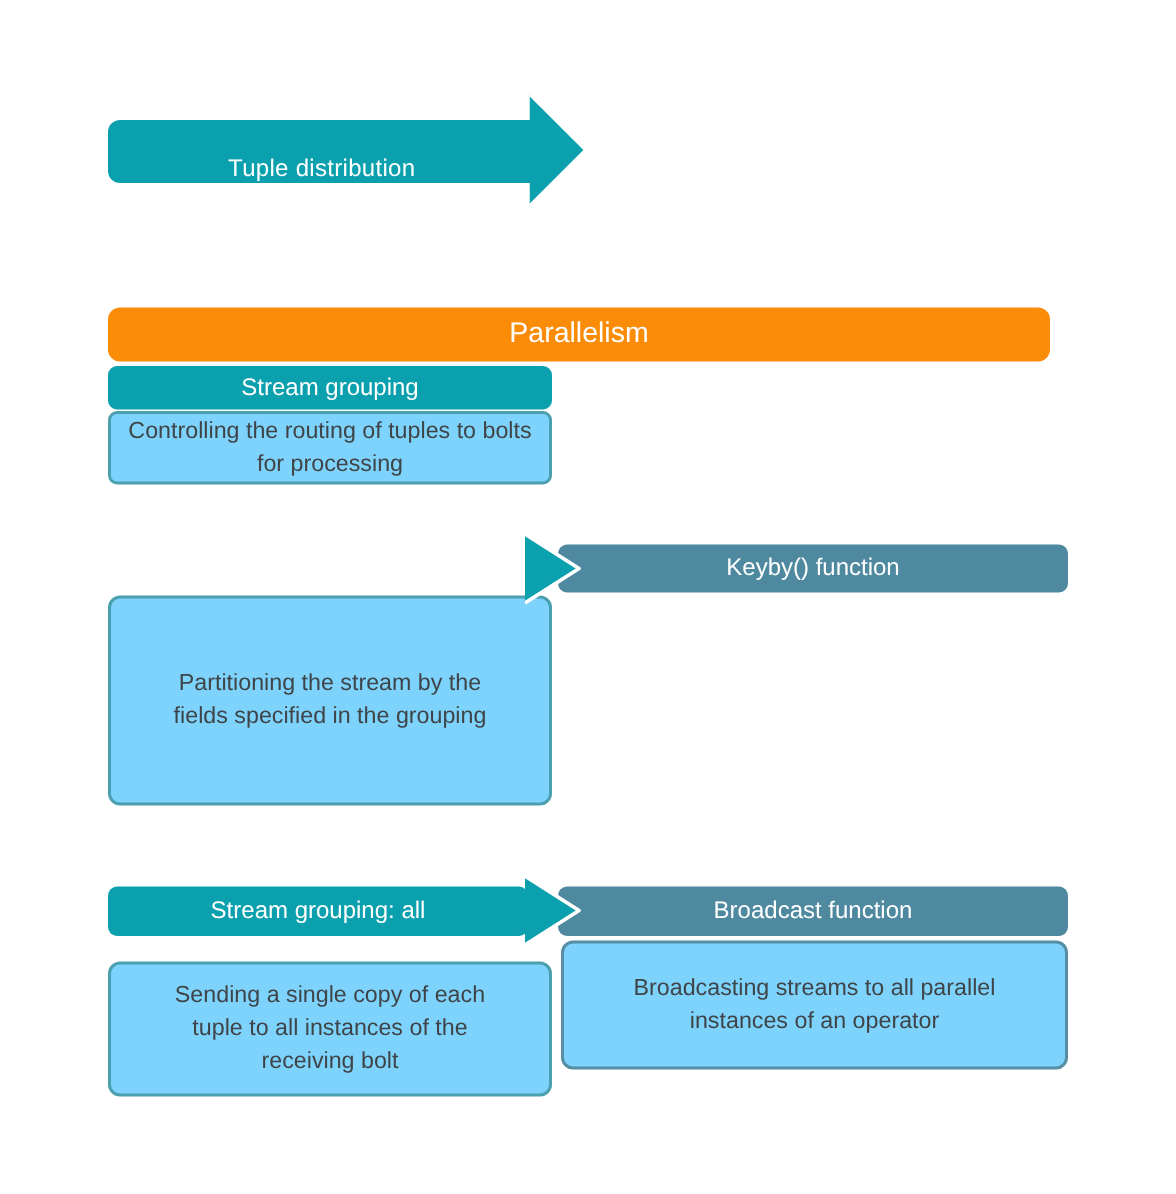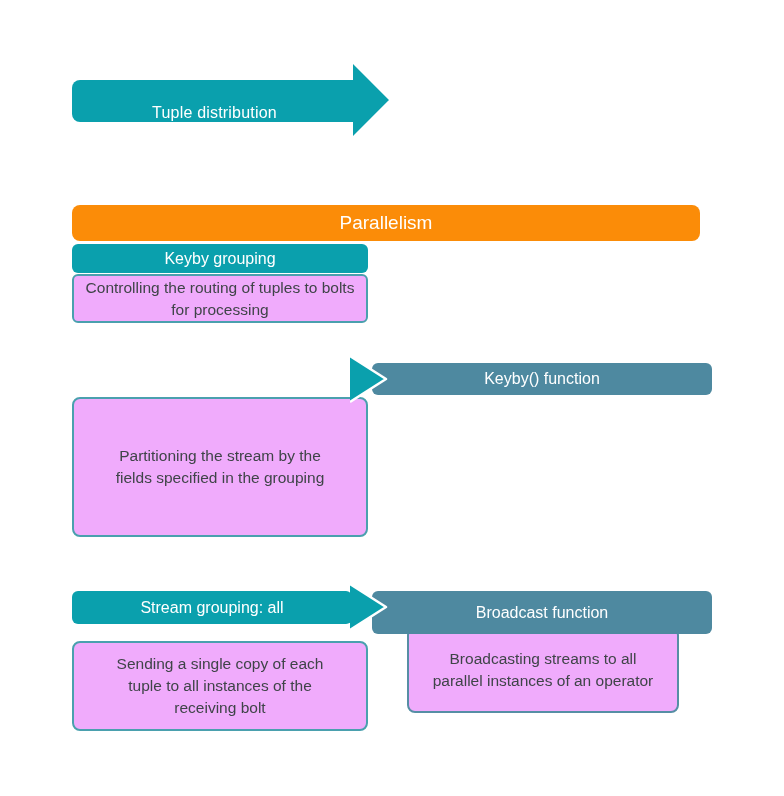--- a/index.html
+++ b/index.html
@@ -56,21 +56,21 @@
     display: flex; align-items: center; justify-content: center;
     color: var(--header-text, #ffffff);
     font-size: 16px;
     border-radius: 6px;
     z-index: 2;
   }
   .card-header.teal { background: var(--teal, #0aa0ad); }
   .card-header.steel { background: var(--steel, #4e89a0); }
 
   .card-body {
-    background: #f0abfc;
+    background: #7dd3fc;
     display: flex; align-items: center; justify-content: flex-end;
     text-align: center;
     color: var(--body-text, #3f4448);
     font-size: 15.5px;
     line-height: 1.4;
     border-radius: 8px;
     z-index: 1;
   }
   .card-body.teal-border { border: 2px solid var(--teal-border, #4aa0ae); }
   .card-body.steel-border { border: 2px solid var(--steel-border, #568ea5); }
@@ -80,43 +80,43 @@
   #sg-body   { left: 72px; top: 274px; width: 296px; height: 49px; border-radius: 6px; padding: 0 10px; }
 
   
   #fg-header    { left: 72px;  top: 363px; width: 280px; height: 32px; }
   #keyby-header { left: 372px; top: 363px; width: 340px; height: 32px; }
   #fg-body      { left: 72px;  top: 397px; width: 296px; height: 140px; padding: 0 28px; }
   #keyby-body   { left: 374px; top: 399px; width: 338px; height: 136px; padding: 0 18px; }
 
   
   #sga-header   { left: 72px;  top: 591px; width: 280px; height: 33px; }
-  #bc-header    { left: 372px; top: 591px; width: 340px; height: 43px; }
+  #bc-header    { left: 372px; top: 591px; width: 340px; height: 33px; }
   #sga-body     { left: 72px;  top: 624px; width: 296px; height: 90px;  padding: 0 38px; margin-top: 17px; }
-  #bc-body      { left: 374px; top: 627px; width: 272px; height: 86px;  padding: 0 18px; margin-left: 33px; }
+  #bc-body      { left: 374px; top: 627px; width: 338px; height: 86px;  padding: 0 18px; }
 </style>
 </head>
 <body>
 
 <div id="canvas">
 
   <div class="abs flow-bar teal">
     <span>Tuple distribution</span>
   </div>
   <svg class="arrow-svg" style="left:353px; top:60px;" width="42" height="80" viewBox="0 0 42 80">
     <polygon points="0,2 38,40 0,78" style="fill: var(--teal, #0aa0ad);"></polygon>
     <polyline points="0,2 38,40 0,78" style="fill:none; stroke:#ffffff; stroke-width:3; stroke-linejoin:round;"></polyline>
   </svg>
 
   <div class="abs orange-bar">
     <span>Parallelism</span>
   </div>
 
   <div id="sg-header" class="abs card-header teal">
-    <span>Keyby grouping</span>
+    <span>Stream grouping</span>
   </div>
   <div id="sg-body" class="abs card-body teal-border">
     <span>Controlling the routing of tuples to bolts for processing</span>
   </div>
 
   <div id="keyby-header" class="abs card-header steel">
     <span>Keyby() function</span>
   </div>
   <svg class="arrow-svg" style="left:350px; top:354px;" width="40" height="50" viewBox="0 0 40 50">
     <polygon points="0,2 36,25 0,48" style="fill: var(--teal, #0aa0ad);"></polygon>

